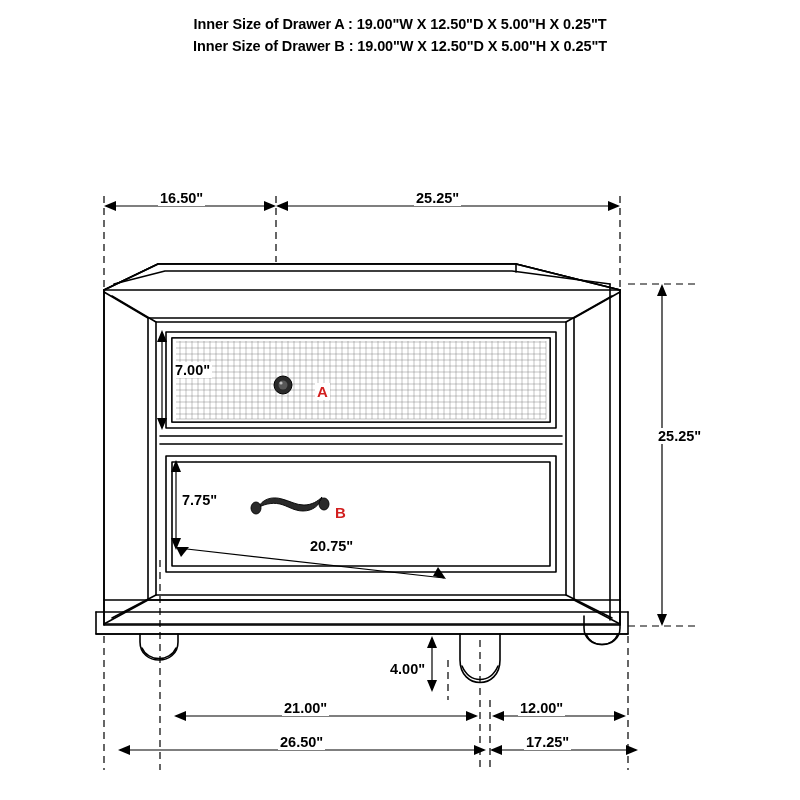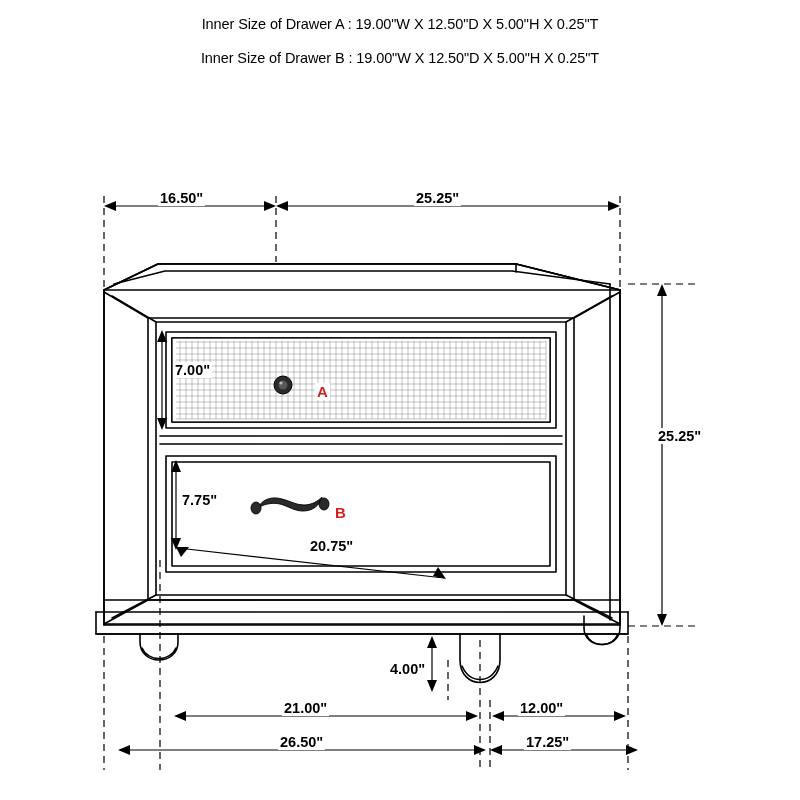--- a/index.html
+++ b/index.html
@@ -20,25 +20,25 @@
     left: 0; top: 0;
     width: 800px;
     height: 800px;
   }
   .hdr {
     position: absolute;
     left: 0;
     width: 800px;
     text-align: center;
     font-size: 14.5px;
-    font-weight: normal;
+    font-weight: bold;
     letter-spacing: -0.1px;
   }
   #hdr1 { top: 16px; }
-  #hdr2 { top: 50px; }
+  #hdr2 { top: 38px; }
 
   svg { position: absolute; left: 0; top: 0; }
 
   .dimlabel {
     position: absolute;
     font-size: 14.5px;
     font-weight: bold;
     white-space: nowrap;
     background: #ffffff;
     padding: 0 2px;

